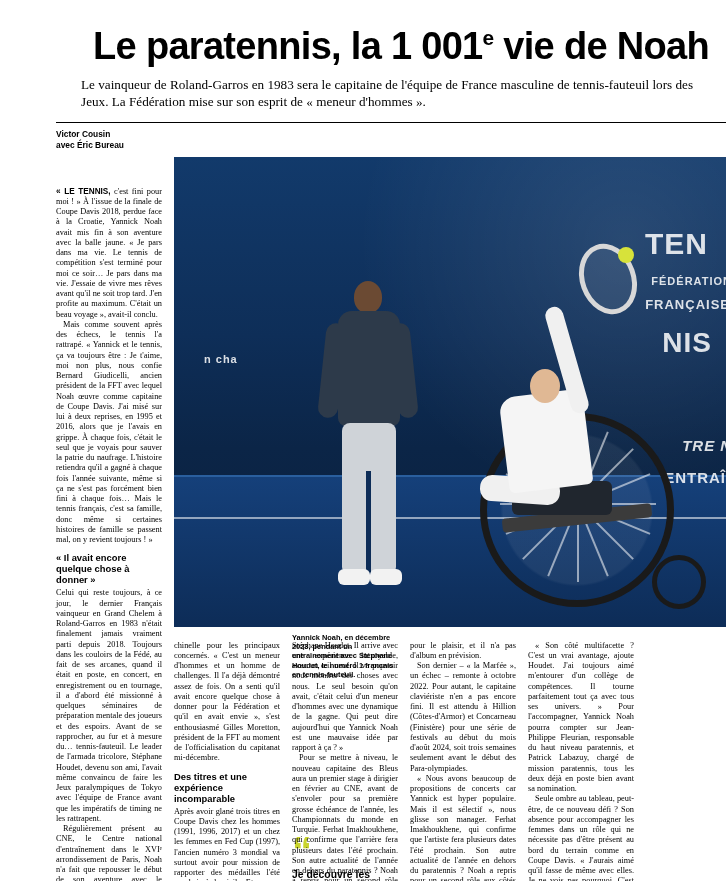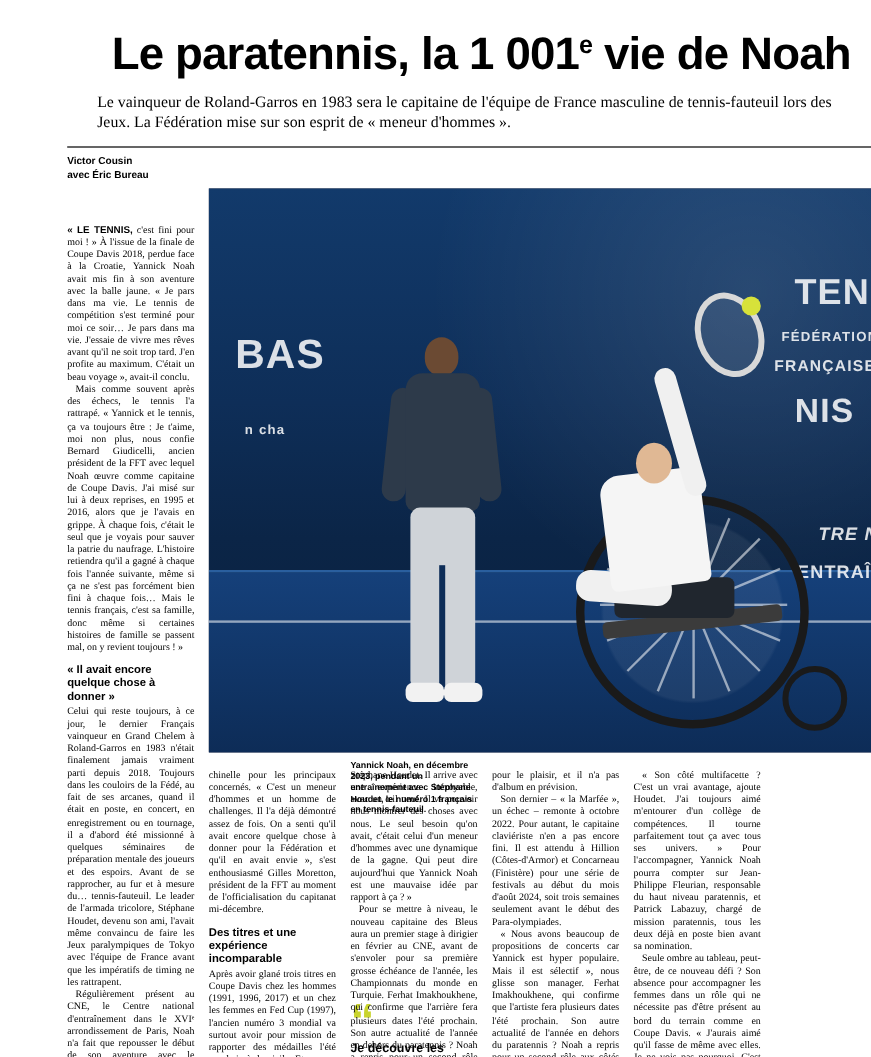--- a/index.html
+++ b/index.html
@@ -139,21 +139,21 @@
   }
   .photo .bannertext {
     position: absolute;
     font-family: "Liberation Sans", sans-serif;
     font-weight: bold;
     color: rgba(255,255,255,0.85);
     letter-spacing: 1px;
   }
   .ban1 { left: 22px; top: 120px; font-size: 34px; color: rgba(255,255,255,0.9); }
   .ban2 { left: 30px; top: 196px; font-size: 11px; color: rgba(255,255,255,0.75); }
-  .ban3 { right: 27px; top: 70px; font-size: 30px; }
+  .ban3 { right: 44px; top: 70px; font-size: 30px; }
   .ban4 { right: 20px; top: 118px; font-size: 11px; letter-spacing: 2px; }
   .ban5 { right: 22px; top: 140px; font-size: 13px; letter-spacing: 2px; }
   .ban6 { right: 40px; top: 170px; font-size: 28px; }
   .ban7 { right: 8px;  top: 280px; font-size: 15px; letter-spacing: 2px; color: rgba(255,255,255,0.55); font-style: italic;}
   .ban8 { right: 26px; top: 312px; font-size: 15px; letter-spacing: 2px; color: rgba(255,255,255,0.55);}
 
   .fig-standing {
     position: absolute;
     left: 140px;
     bottom: 16px;
@@ -316,21 +316,20 @@
     <div>avec Éric Bureau</div>
   </div>
 
   <div class="body-area">
 
     <div class="photo">
       <div class="bg"></div>
       <div class="court"></div>
       <div class="courtline"></div>
 
-      <div class="bannertext ban1">BAS</div>
       <div class="bannertext ban2">n cha</div>
       <div class="bannertext ban3">TEN</div>
       <div class="bannertext ban4">FÉDÉRATION</div>
       <div class="bannertext ban5">FRANÇAISE</div>
       <div class="bannertext ban6">NIS</div>
       <div class="bannertext ban7">TRE NA</div>
       <div class="bannertext ban8">ENTRAÎ</div>
 
       <div class="fig-standing">
         <div class="head"></div>

